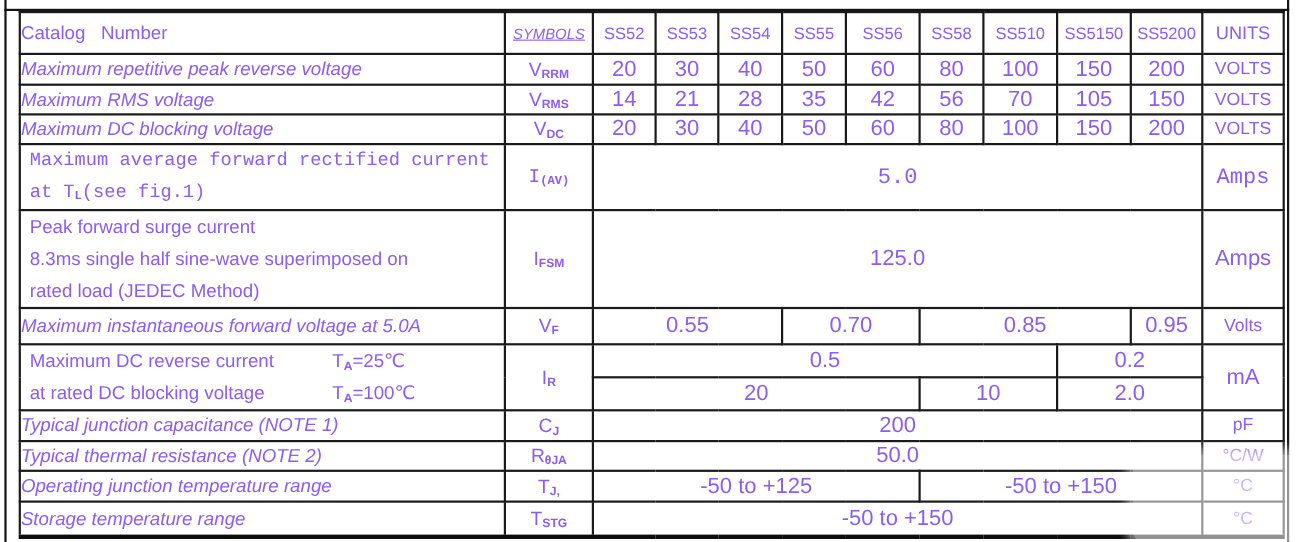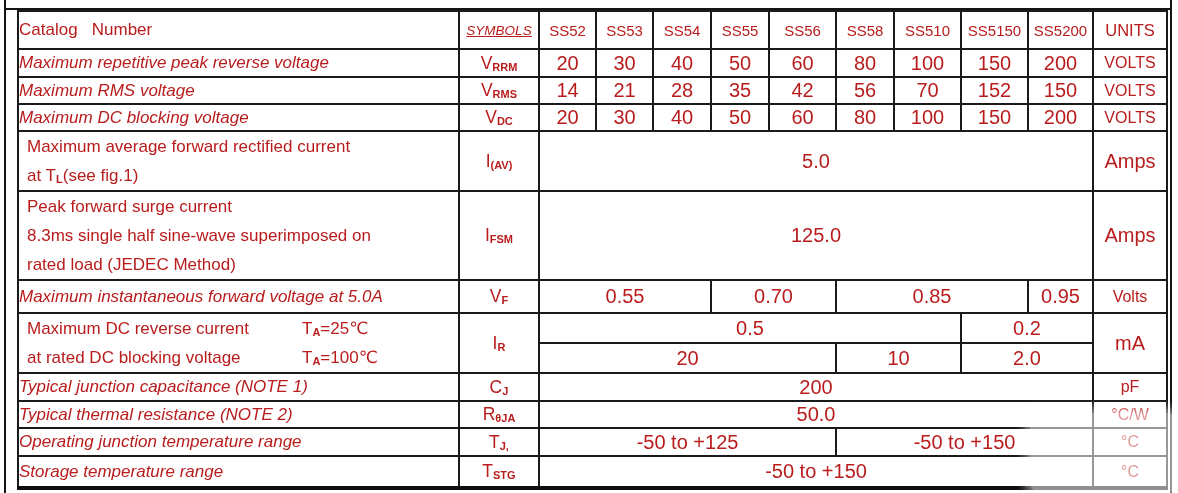--- a/index.html
+++ b/index.html
@@ -1,36 +1,36 @@
 <!DOCTYPE html>
 <html><head>
 <meta charset="utf-8">
 <style>
   html,body{margin:0;padding:0;background:#ffffff;}
   .page{
     position:relative;width:1178px;height:493px;background:#ffffff;overflow:hidden;
-    font-family:"Liberation Sans","DejaVu Sans",sans-serif;color:#b91c1c;
+    font-family:"Liberation Sans","DejaVu Sans",sans-serif;color:#8b5cf6;
   }
   .page-edge{position:absolute;top:0;bottom:0;width:2px;background:#141414;}
   .page-edge-left{left:4px;}
   .page-edge-right{left:1170px;}
   .top-rule{position:absolute;left:4px;top:8px;width:1168px;height:2px;background:#141414;}
 
   table.ratings{
     position:absolute;left:17px;top:10px;
     border-collapse:collapse;table-layout:fixed;
     border-left:2px solid #141414;border-right:2px solid #141414;
     border-bottom:4px solid #0d0d0d;
   }
   table.ratings td,table.ratings th{
     border:2px solid #1a1a1a;padding:0;vertical-align:middle;
     font-weight:normal;overflow:hidden;white-space:nowrap;
   }
   tr.h38{height:38px;} tr.h30{height:33px;} tr.h28{height:28px;} tr.h27{height:27px;}
-  tr.h60{height:60px;} tr.h88{height:88px;} tr.h32{height:32px;}
+  tr.h60{height:60px;font-family:Liberation Mono, monospace;} tr.h88{height:88px;} tr.h32{height:32px;}
 
   .lbl{font-size:17px;text-align:left;padding-left:8px;font-style:italic;}
   .catalog-h{font-size:17px;text-align:left;padding-left:55px;}
   .symbols-h{font-size:13.5px;font-style:italic;text-align:center;text-decoration:underline;}
   .part-h{font-size:15px;font-weight:bold;text-align:center;}
   .units-h{font-size:16.5px;font-weight:bold;text-align:center;}
   .val{font-size:20px;text-align:center;}
   .unit{font-size:16px;text-align:center;}
   .sym{font-size:17.5px;text-align:center;}
   .sym sub,.subm{font-size:11px;font-weight:bold;vertical-align:-2px;line-height:1;}
@@ -104,21 +104,21 @@
     <tr class="h27">
       <td class="lbl">Maximum RMS voltage</td>
       <td class="sym"><span>V</span><sub>RMS</sub></td>
       <td class="val">14</td>
       <td class="val">21</td>
       <td class="val">28</td>
       <td class="val">35</td>
       <td class="val">42</td>
       <td class="val">56</td>
       <td class="val">70</td>
-      <td class="val">152</td>
+      <td class="val">105</td>
       <td class="val">150</td>
       <td class="unit">VOLTS</td>
     </tr>
 
     <tr class="h27">
       <td class="lbl">Maximum DC blocking voltage</td>
       <td class="sym"><span>V</span><sub>DC</sub></td>
       <td class="val">20</td>
       <td class="val">30</td>
       <td class="val">40</td>

